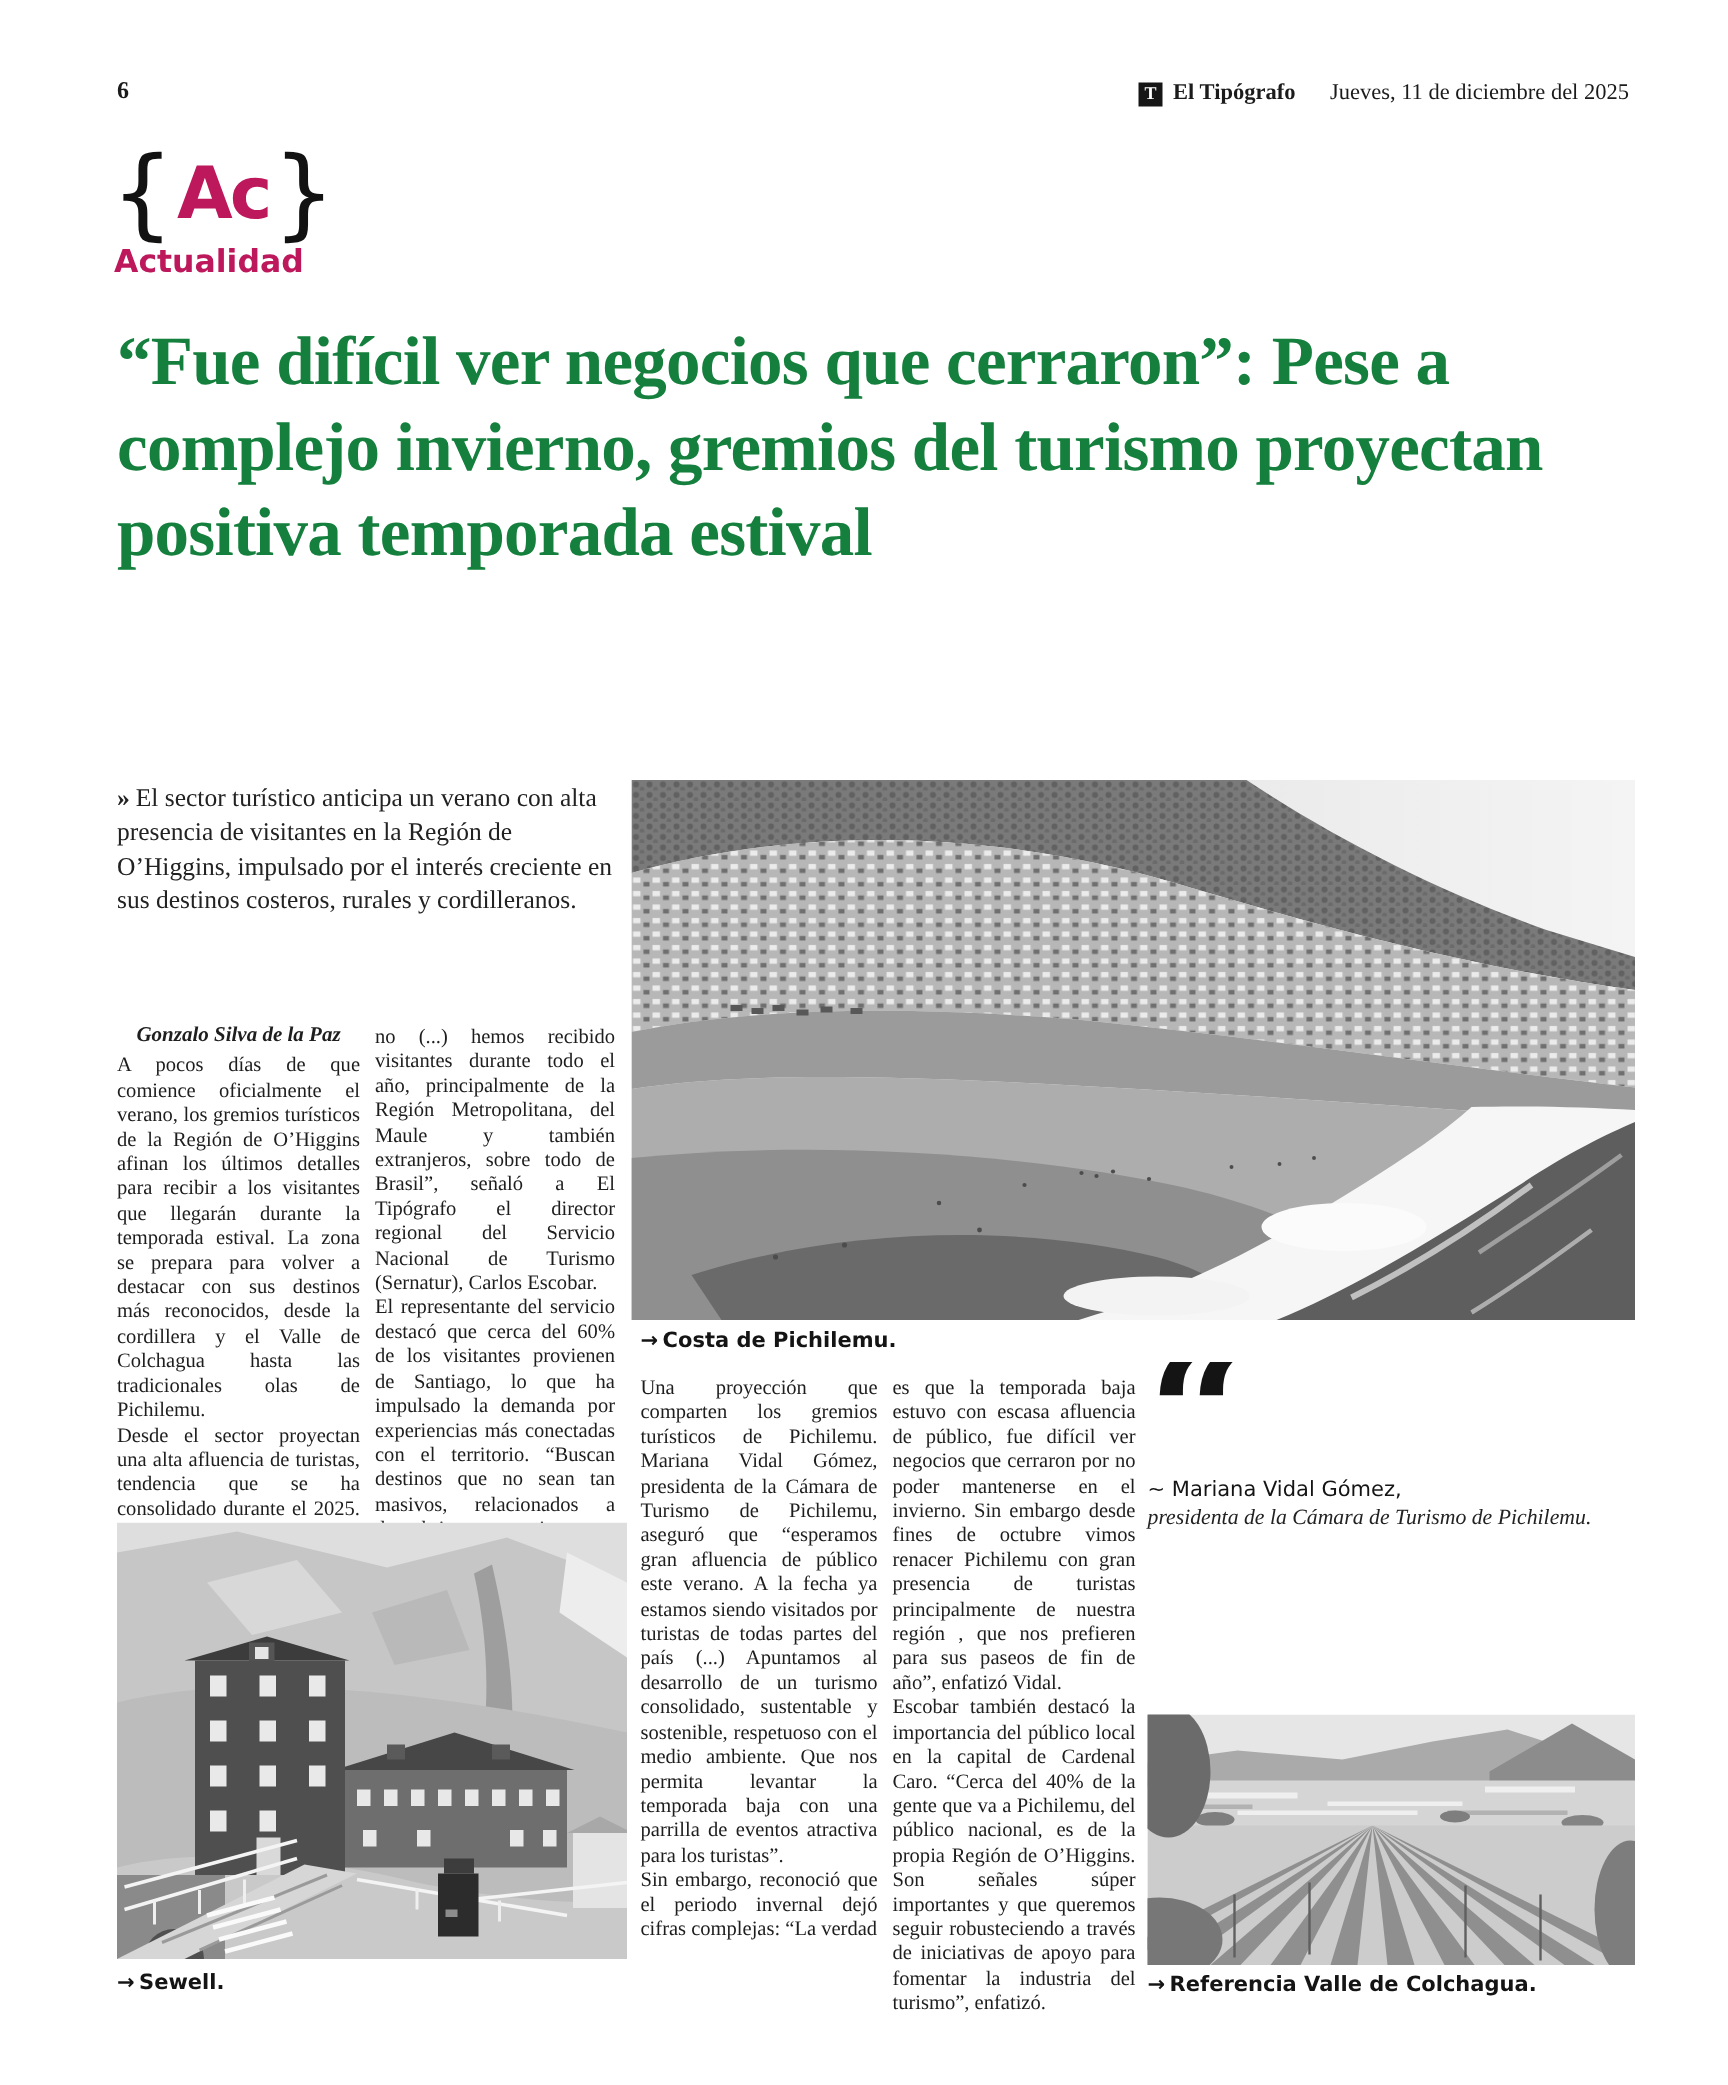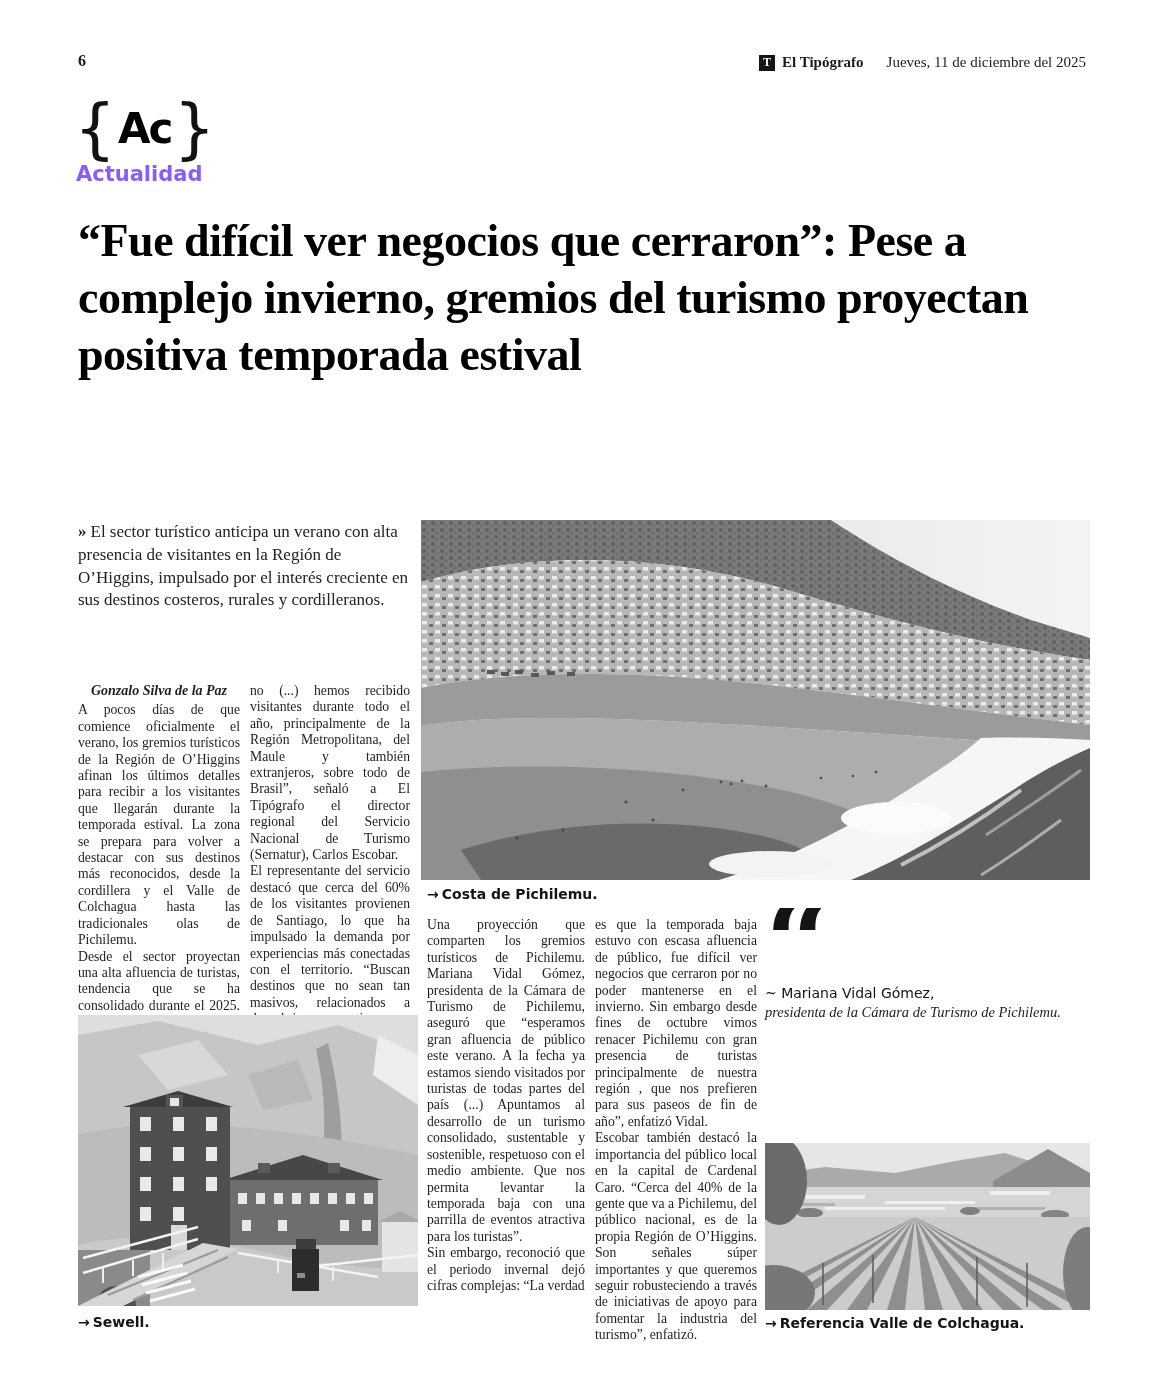--- a/index.html
+++ b/index.html
@@ -12,28 +12,28 @@
   .masthead{top:54px;right:66px;display:flex;align-items:center;gap:7px;font-size:15px;}
   .masthead .logo{width:16px;height:16px;background:#161616;color:#fff;display:flex;
         align-items:center;justify-content:center;font-weight:700;font-size:12px;}
   .masthead .brand{font-weight:700;}
   .masthead .date{margin-left:16px;font-family:Liberation Serif, serif;}
 
   
   .section-badge{left:74px;top:96px;line-height:1;}
   .badge-row{display:flex;align-items:center;}
   .brace{font-family:"DejaVu Sans",sans-serif;font-size:66px;font-weight:400;color:#121212;}
-  .badge-code{font-family:"DejaVu Sans",sans-serif;font-size:42px;font-weight:800;
-        letter-spacing:-2px;color:#000000;padding:0 2px;}
+  .badge-code{font-family:"DejaVu Sans",sans-serif;font-size:48px;font-weight:800;
+        letter-spacing:-2px;color:#be185d;padding:0 2px;}
   .section-name{font-family:"DejaVu Sans",sans-serif;font-size:21px;font-weight:800;
-        color:#8b5cf6;margin-top:2px;margin-left:2px;}
+        color:#be185d;margin-top:2px;margin-left:2px;}
 
   
   .headline{left:78px;top:212px;width:1016px;font-size:46px;line-height:57px;
-        font-weight:700;letter-spacing:-0.5px;color:#000000;}
+        font-weight:700;letter-spacing:-0.5px;color:#15803d;}
 
   
   .lead{left:78px;top:521px;width:340px;font-size:17px;line-height:22.8px;color:#222;}
   .lead .marker{font-weight:700;padding-right:4px;}
 
   
   .col{font-size:13.7px;line-height:16.4px;text-align:justify;color:#1e1e1e;}
   .col p{margin:0;}
   .col1{left:78px;top:683px;width:162px;}
   .col2{left:250px;top:683px;width:160px;}

